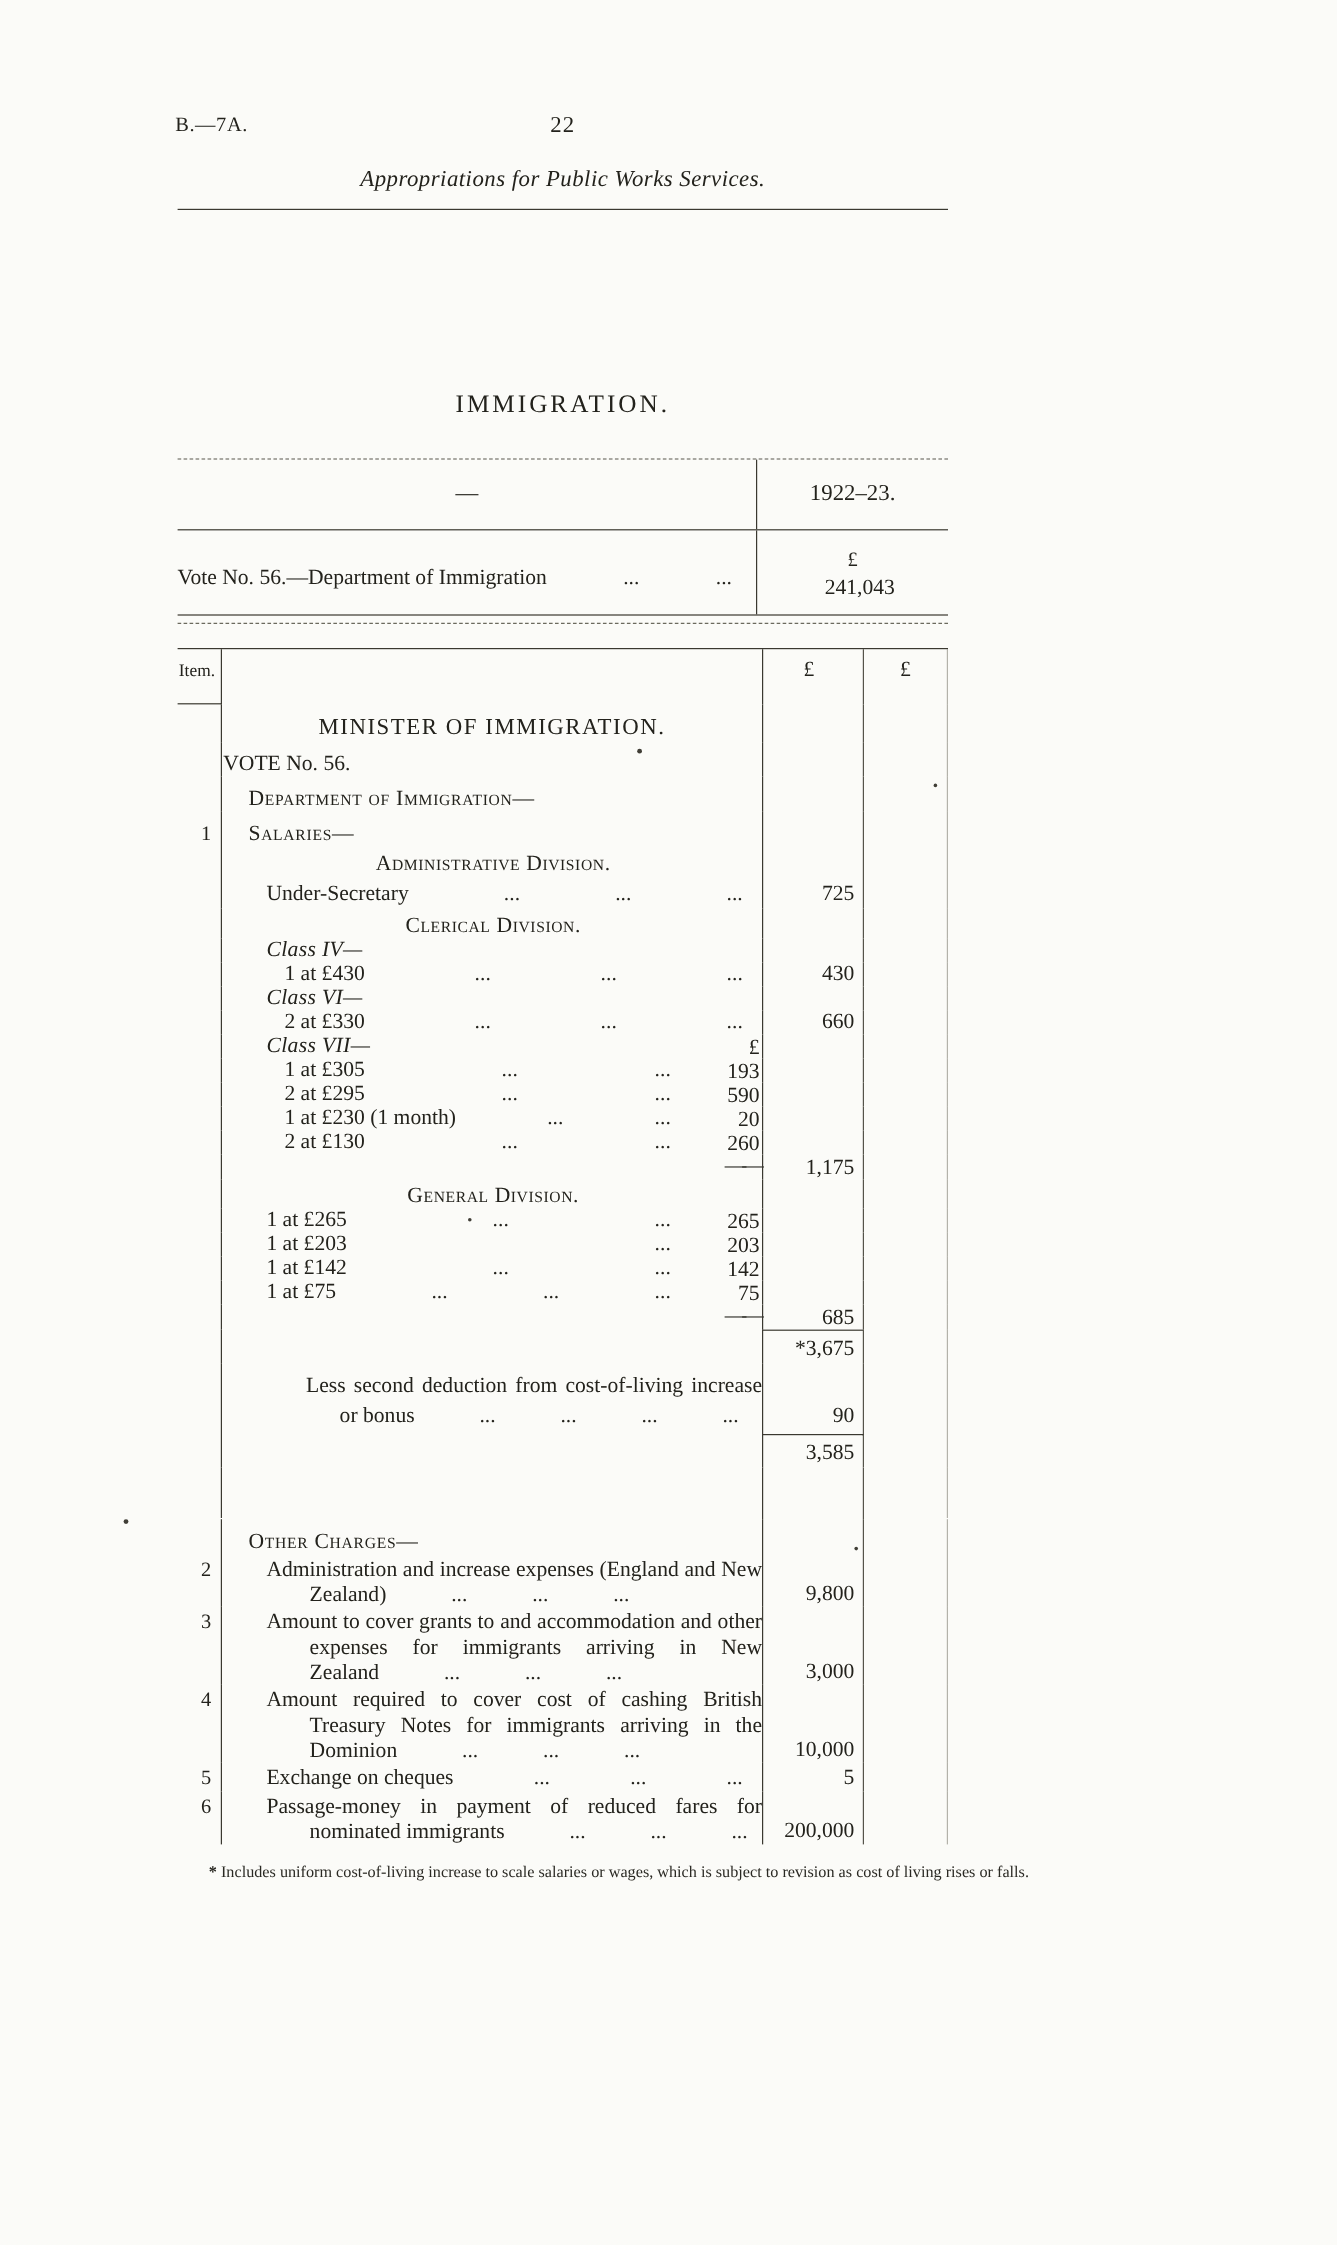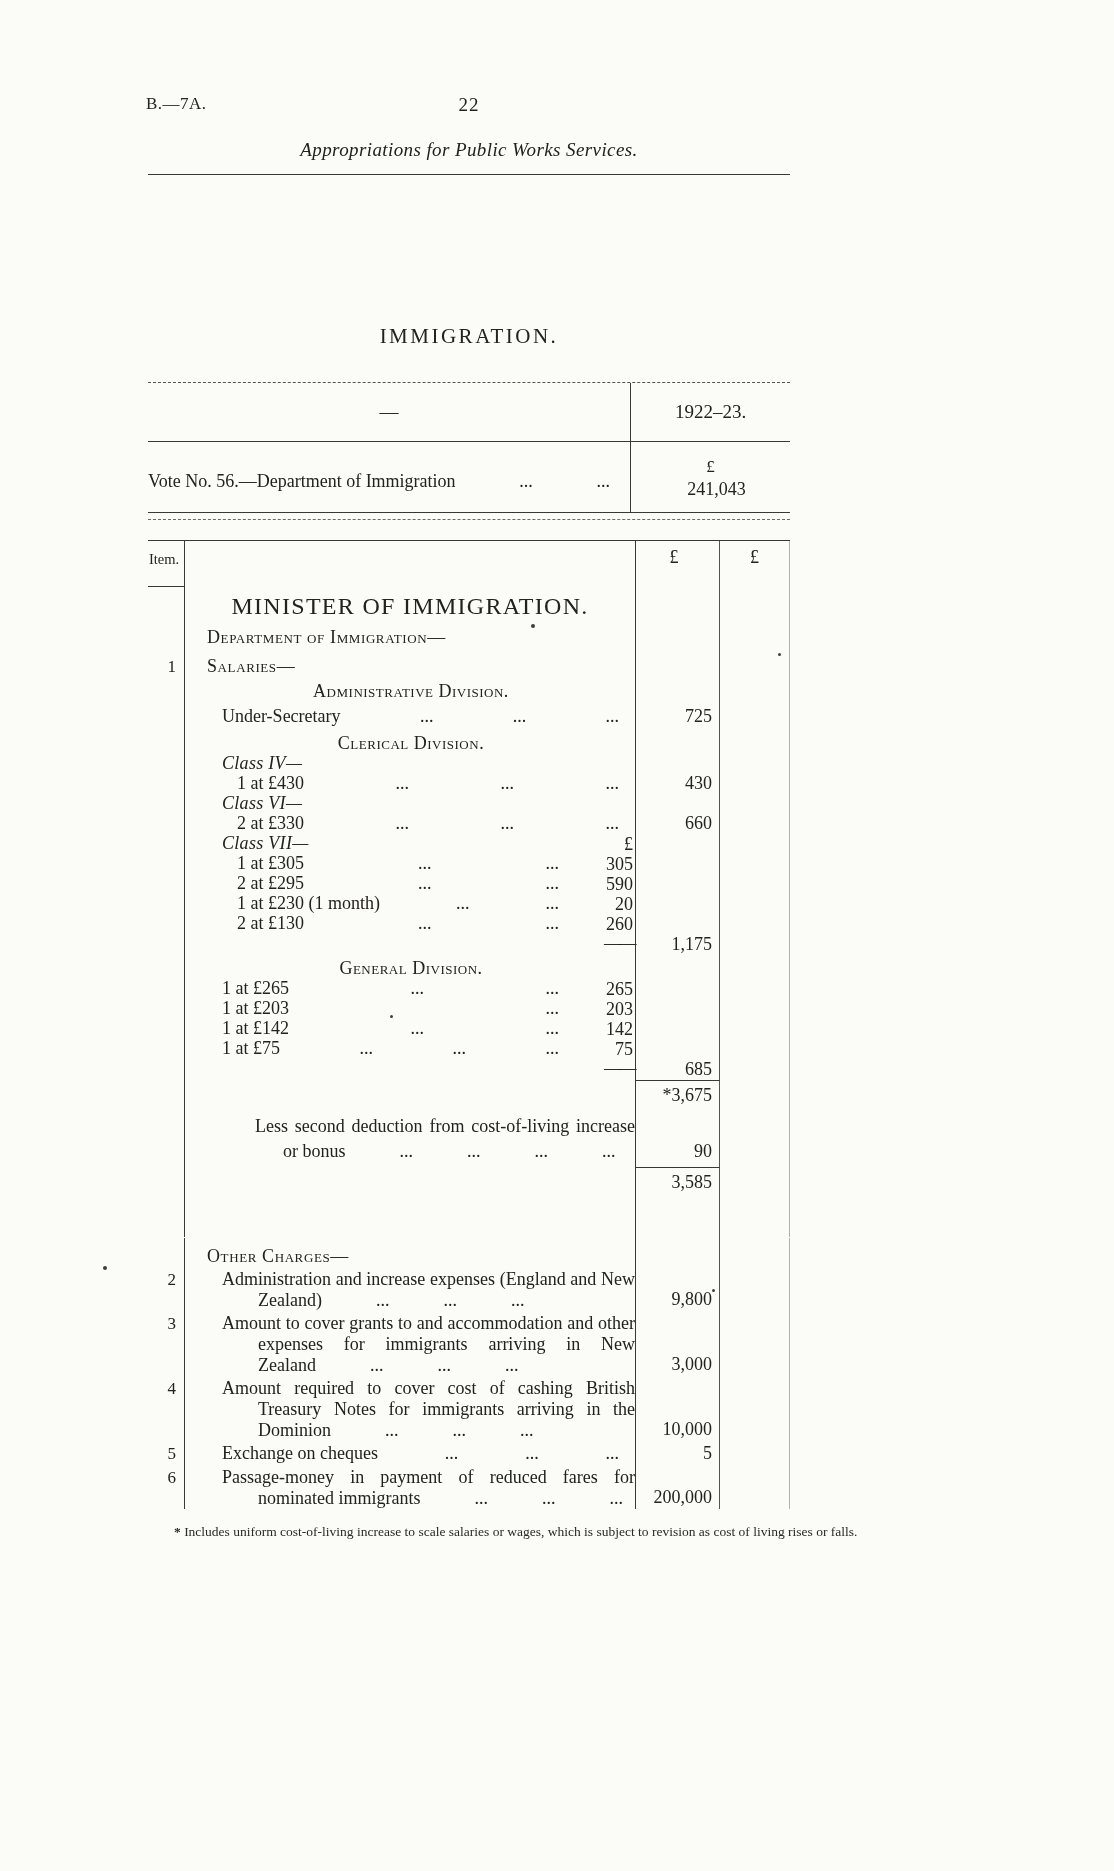--- a/index.html
+++ b/index.html
@@ -42,21 +42,21 @@
   .inner{width:58px;text-align:right;padding-right:2px;align-self:flex-end;margin-left:auto;}
   .c-a1{border-left:1.4px solid #3a3830;border-right:1.2px solid #55534a;display:flex;align-items:flex-end;justify-content:flex-end;padding:0 7px 1px 0;}
   .c-a2{border-right:1px solid rgba(90,88,76,.45);}
 
   .thead .cell{min-height:36px;}
   .thead .c-item{font-size:14.5px;text-align:left;padding:9px 0 0 1px;border-bottom:1.3px solid #3a3830;}
   .thead .c-a1{align-items:flex-start;justify-content:center;padding-top:7px;}
   .thead .c-a2{display:flex;align-items:flex-start;justify-content:center;padding-top:7px;}
 
   
-  .title .c-main{display:block;text-align:center;padding:10px 0 3px;font-size:24px;letter-spacing:1.3px;}
+  .title .c-main{display:block;text-align:center;padding:10px 0 3px;font-size:19px;letter-spacing:1.3px;}
   .vote .c-main{display:block;padding:8px 0 1px 1px;}
   .schead .cell{padding-top:9px;}
   .schead .c-main{display:block;padding-left:22px;}
   .schead .t{font-variant:small-caps;letter-spacing:.6px;}
   .division .cell{padding-top:5px;}
   .division .c-main{display:block;text-align:center;}
   .division .t{font-variant:small-caps;letter-spacing:.5px;}
   .klass .t{font-style:italic;letter-spacing:.3px;}
   .ind2 .c-main{padding-left:37px;}
   .ind3 .c-main{padding-left:52px;}
@@ -142,20 +142,26 @@
           <span>£</span>
         </div>
       </div>
       <div class="tbody">
           <div class="trow title">
             <div class="cell c-item"></div>
             <div class="cell c-main"><span class="txt"><span class="t">MINISTER OF IMMIGRATION.</span></span></div>
             <div class="cell c-a1"></div>
             <div class="cell c-a2"></div>
           </div>
+          <div class="trow vote">
+            <div class="cell c-item"></div>
+            <div class="cell c-main"><span class="txt"><span class="t">VOTE No. 56.</span></span></div>
+            <div class="cell c-a1"></div>
+            <div class="cell c-a2"></div>
+          </div>
           <div class="trow schead">
             <div class="cell c-item"></div>
             <div class="cell c-main"><span class="txt"><span class="t">Department of Immigration—</span></span></div>
             <div class="cell c-a1"></div>
             <div class="cell c-a2"></div>
           </div>
           <div class="trow schead">
             <div class="cell c-item"><span class="itemnum">1</span></div>
             <div class="cell c-main"><span class="txt"><span class="t">Salaries—</span></span></div>
             <div class="cell c-a1"></div>
@@ -246,21 +252,21 @@
             <div class="cell c-a2"></div>
           </div>
           <div class="trow entry ind3 sl">
             <div class="cell c-item"></div>
             <div class="cell c-main">
               <span class="txt">
                 <span class="t">1 at £305</span>
                 <span class="dg">...</span>
                 <span class="dg">...</span>
               </span>
-              <span class="inner">305</span>
+              <span class="inner">193</span>
             </div>
             <div class="cell c-a1"></div>
             <div class="cell c-a2"></div>
           </div>
           <div class="trow entry ind3 sl">
             <div class="cell c-item"></div>
             <div class="cell c-main">
               <span class="txt">
                 <span class="t">2 at £295</span>
                 <span class="dg">...</span>

